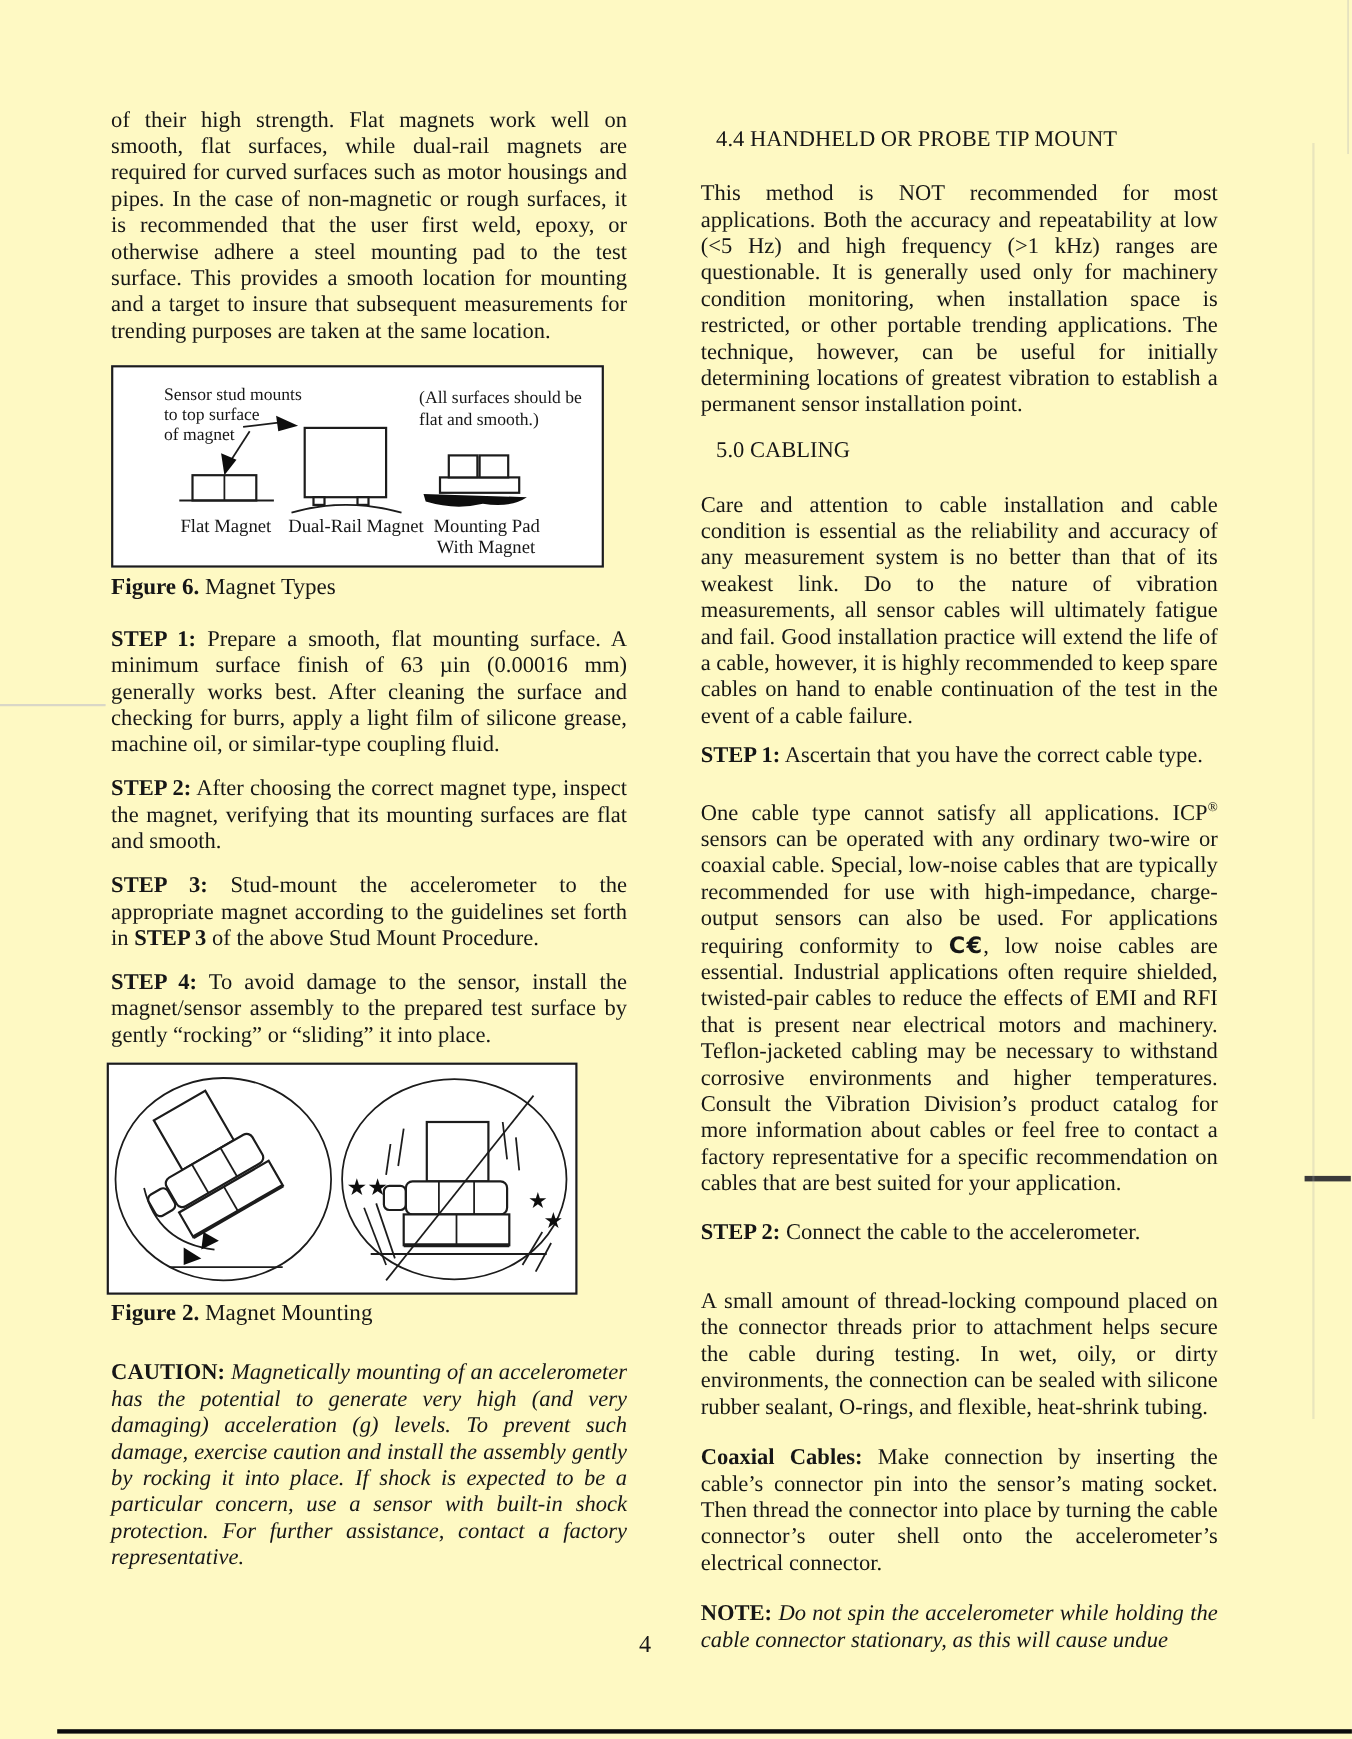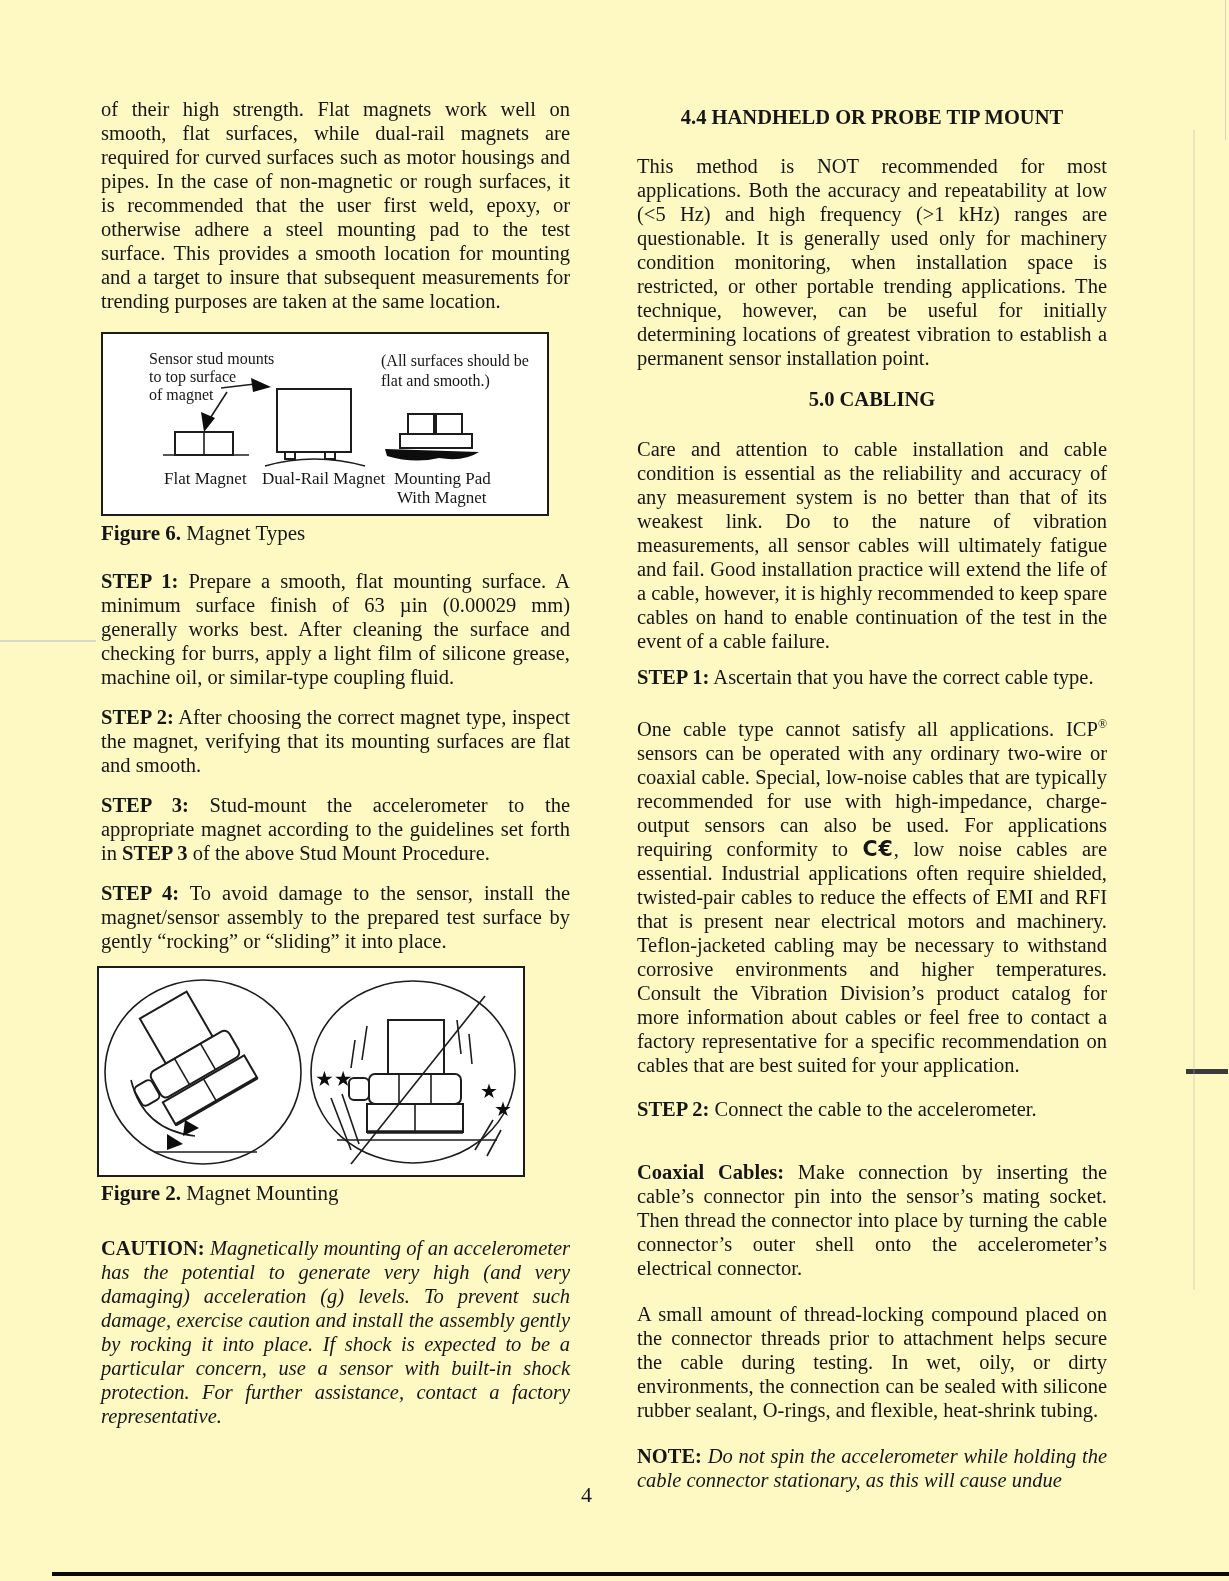--- a/index.html
+++ b/index.html
@@ -4,21 +4,21 @@
 <style>
   html,body{margin:0;padding:0;background:#ffffff;}
   .page{position:relative;width:1229px;height:1581px;background:#fef9c3;overflow:hidden;
         font-family:"Liberation Serif","DejaVu Serif",serif;color:#161616;}
   .col{position:absolute;font-size:20.5px;line-height:24px;}
   .col-left{left:101px;top:97px;width:469px;}
   .col-right{left:637px;top:101px;width:470px;}
   .p{margin:0;text-align:justify;}
   .b{font-weight:bold;font-family:Liberation Serif, serif;}
   .it{font-style:italic;}
-  .heading{font-weight:bold;text-align:center;margin:4px;}
+  .heading{font-weight:normal;text-align:left;margin:14px;}
   
   .mb14{margin-bottom:19px;} .mb24{margin-bottom:39px;} .mb16{margin-bottom:16px;}
   .figbox{border:2px solid #1c1c1c;background:#fff;}
   .fig6{width:428px;height:180px;margin-bottom:5px;padding-left:16px;}
   .fig7{width:424px;height:207px;margin-left:-4px;margin-bottom:4px;}
   .caption{margin:0;text-align:left;font-size:21px;}
   svg text{font-family:"Liberation Serif","DejaVu Serif",serif;fill:#161616;}
   svg .shape{fill:#ffffff;stroke:#1c1c1c;stroke-width:2;}
   svg .ln{stroke:#1c1c1c;stroke-width:1.6;fill:none;}
   svg .thick{stroke:#1c1c1c;stroke-width:3.5;fill:none;}
@@ -79,21 +79,21 @@
           <rect x="289" y="80" width="26" height="20" class="shape"></rect>
           <rect x="317" y="80" width="26" height="20" class="shape"></rect>
         </g>
         <text x="275" y="150" font-size="17">Mounting Pad</text>
         <text x="278" y="169" font-size="17">With Magnet</text>
       </svg>
     </div>
     <p class="caption"><b class="b">Figure 6.</b><span> Magnet Types</span></p>
     <div style="height:24px"></div>
 
-    <p class="p mb16"><b class="b">STEP 1:</b><span> Prepare a smooth, flat mounting surface.  A minimum surface finish of 63 µin (0.00029 mm) generally works best.  After cleaning the surface and checking for burrs, apply a light film of silicone grease, machine oil, or similar-type coupling fluid.</span></p>
+    <p class="p mb16"><b class="b">STEP 1:</b><span> Prepare a smooth, flat mounting surface.  A minimum surface finish of 63 µin (0.00016 mm) generally works best.  After cleaning the surface and checking for burrs, apply a light film of silicone grease, machine oil, or similar-type coupling fluid.</span></p>
 
     <p class="p mb16"><b class="b">STEP 2:</b><span> After choosing the correct magnet type, inspect the magnet, verifying that its mounting surfaces are flat and smooth.</span></p>
 
     <p class="p mb16"><b class="b">STEP 3:</b><span> Stud-mount the accelerometer to the appropriate magnet according to the guidelines set forth in </span><b class="b">STEP 3</b><span> of the above Stud Mount Procedure.</span></p>
 
     <p class="p" style="margin-bottom:13px"><b class="b">STEP 4:</b><span> To avoid damage to the sensor, install the magnet/sensor assembly to the prepared test surface by gently “rocking” or “sliding” it into place.</span></p>
 
     <div class="figbox fig7">
       <svg width="420" height="203" viewBox="0 0 420 203">
 
@@ -158,23 +158,23 @@
     <p class="heading" style="margin-bottom:26px">5.0 CABLING</p>
 
     <p class="p" style="margin-bottom:12px">Care and attention to cable installation and cable condition is essential as the reliability and accuracy of any measurement system is no better than that of its weakest link.  Do to the nature of vibration measurements, all sensor cables will ultimately fatigue and fail.  Good installation practice will extend the life of a cable, however, it is highly recommended to keep spare cables on hand to enable continuation of the test in the event of a cable failure.</p>
 
     <p class="p" style="margin-bottom:28px"><b class="b">STEP 1:</b><span> Ascertain that you have the correct cable type.</span></p>
 
     <p class="p" style="margin-bottom:20px"><span>One cable type cannot satisfy all applications.  ICP</span><sup>®</sup><span> sensors can be operated with any ordinary two-wire or coaxial cable.  Special, low-noise cables that are typically recommended for use with high-impedance, charge-output sensors can also be used.  For applications requiring conformity to </span><span class="ce">C€</span><span>, low noise cables are essential. Industrial applications often require shielded, twisted-pair cables to reduce the effects of EMI and RFI that is present near electrical motors and machinery.  Teflon-jacketed cabling may be necessary to withstand corrosive environments and higher temperatures.  Consult the Vibration Division’s product catalog for more information about cables or feel free to contact a factory representative for a specific recommendation on cables that are best suited for your application.</span></p>
 
     <p class="p mb24"><b class="b">STEP 2:</b><span> Connect the cable to the accelerometer.</span></p>
 
+    <p class="p" style="margin-bottom:22px">A small amount of thread-locking compound placed on the connector threads prior to attachment helps secure the cable during testing.  In wet, oily, or dirty environments, the connection can be sealed with silicone rubber sealant, O-rings, and flexible, heat-shrink tubing.</p>
+
     <p class="p" style="margin-bottom:22px"><b class="b">Coaxial Cables:</b><span> Make connection by inserting the cable’s connector pin into the sensor’s mating socket.  Then thread the connector into place by turning the cable connector’s outer shell onto the accelerometer’s electrical connector.</span></p>
-
-    <p class="p" style="margin-bottom:22px">A small amount of thread-locking compound placed on the connector threads prior to attachment helps secure the cable during testing.  In wet, oily, or dirty environments, the connection can be sealed with silicone rubber sealant, O-rings, and flexible, heat-shrink tubing.</p>
 
     <p class="p"><b class="b">NOTE:</b><span class="it"> Do not spin the accelerometer while holding the cable connector stationary, as this will cause undue</span></p>
   </div>
 
   <div class="pagenum">4</div>
 
   <div class="scan-bottom"></div>
   <div class="scan-dash"></div>
   <div class="scan-vline"></div>
   <div class="scan-edge"></div>

